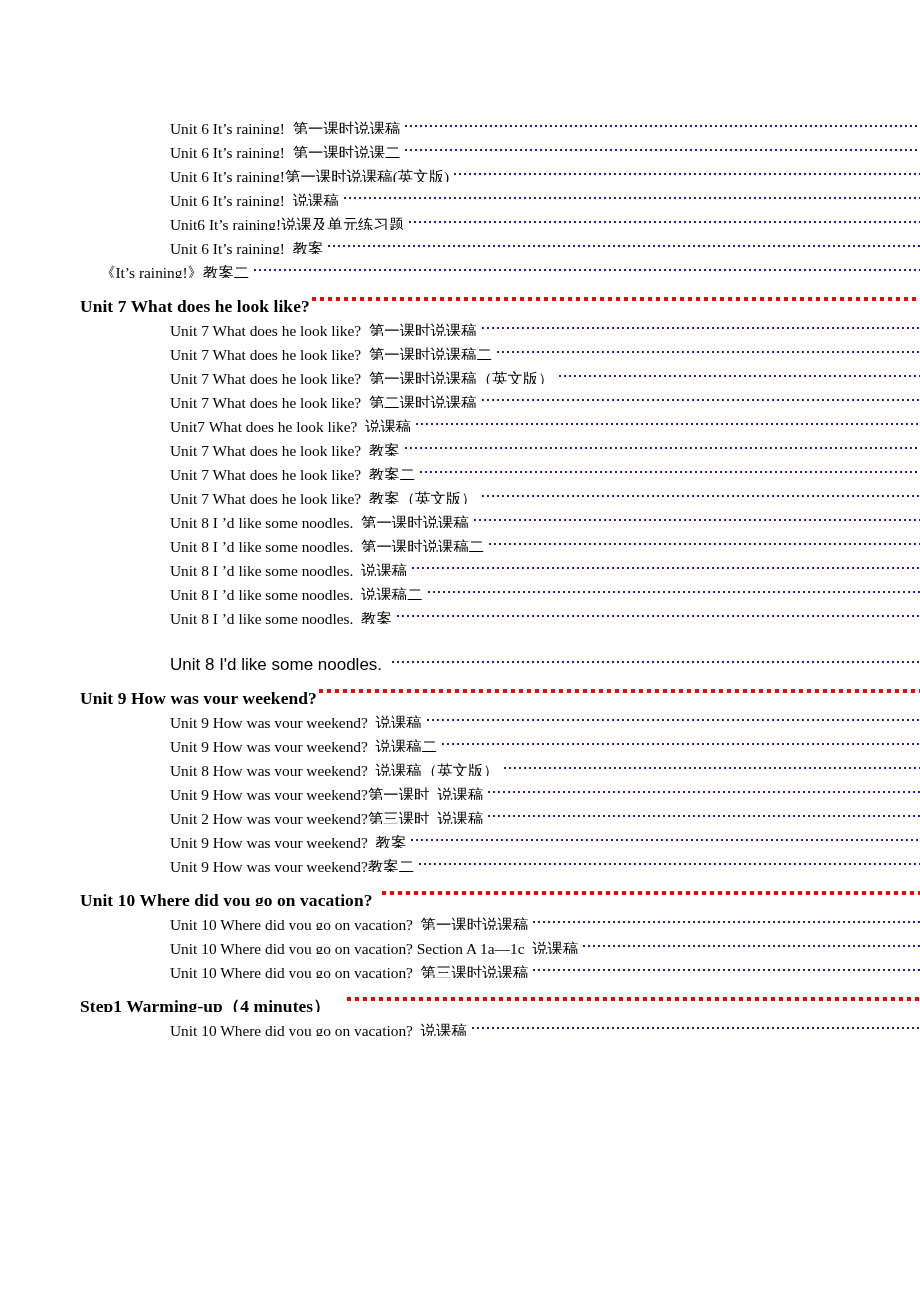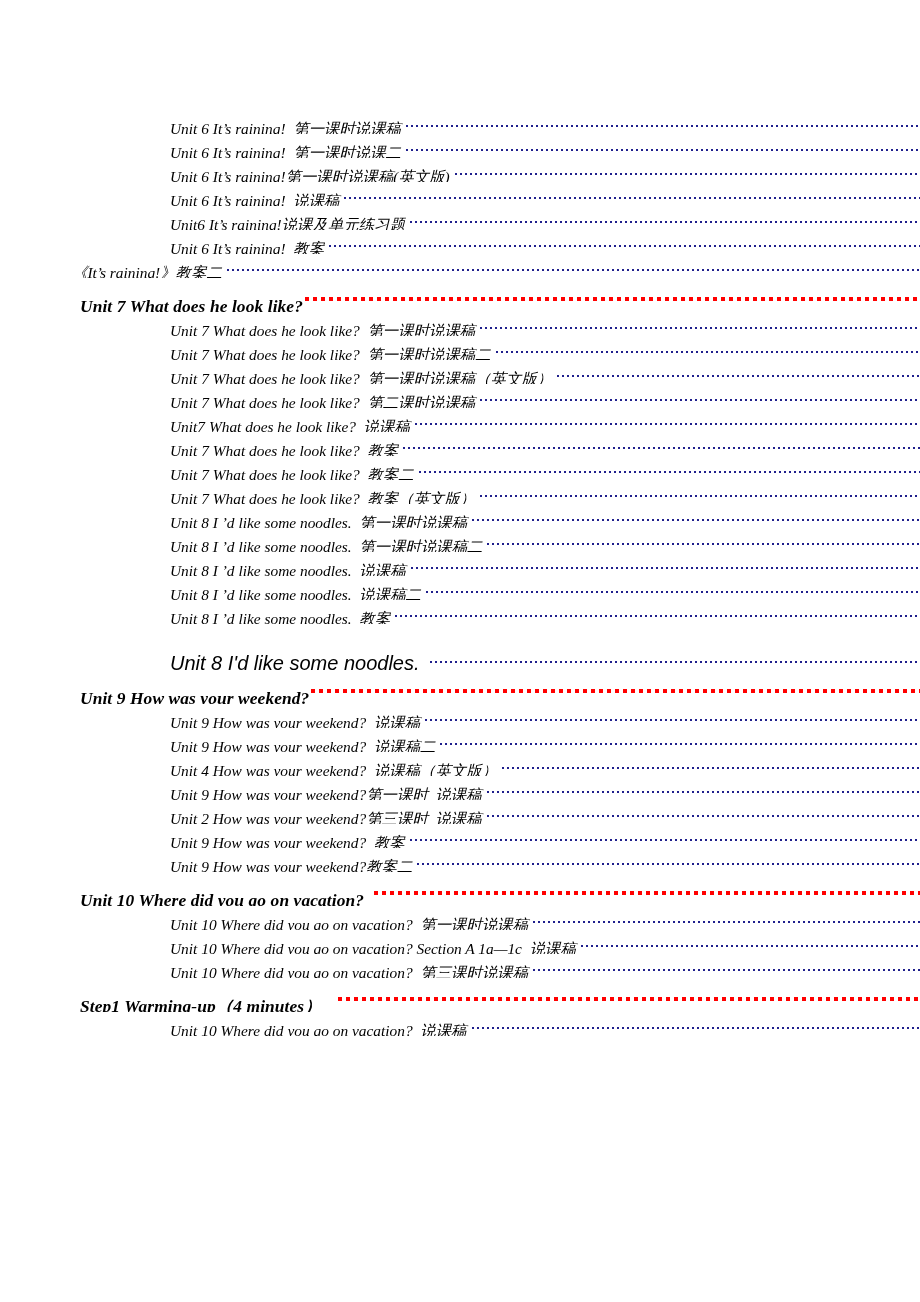--- a/index.html
+++ b/index.html
@@ -16,21 +16,20 @@
     color: #000000;
     -webkit-font-smoothing: antialiased;
   }
 
   .page {
     position: relative;
     width: 920px;
     height: 1302px;
     box-sizing: border-box;
     padding: 110px 0 0 0;
-    font-style: italic;
   }
 
   .toc {
     display: block;
   }
 
   
   .row {
     display: flex;
     align-items: baseline;
@@ -75,26 +74,26 @@
     top: 15px;
     height: 2px;
     background-image: linear-gradient(to right, #1f1f8c 0 2px, transparent 2px 5px);
     background-size: 5px 2px;
     background-repeat: repeat-x;
   }
 
   
   .entry.sans {
     font-family: "Liberation Sans", "DejaVu Sans", sans-serif;
-    font-size: 20px;
+    font-size: 17px;
   }
 
   
   .entry.indent-plus {
-    padding-left: 72px;
+    padding-left: 100px;
   }
 
   
   .spacer {
     height: 22px;
   }
 
   
   .heading {
     padding-left: 80px;
@@ -225,21 +224,21 @@
       </div>
       <div class="row entry">
         <span class="label">Unit 9 How was your weekend?  说课稿</span>
         <span class="leader"></span>
       </div>
       <div class="row entry">
         <span class="label">Unit 9 How was your weekend?  说课稿二</span>
         <span class="leader"></span>
       </div>
       <div class="row entry">
-        <span class="label">Unit 4 How was your weekend?  说课稿（英文版）</span>
+        <span class="label">Unit 8 How was your weekend?  说课稿（英文版）</span>
         <span class="leader"></span>
       </div>
       <div class="row entry">
         <span class="label">Unit 9 How was your weekend?第一课时  说课稿</span>
         <span class="leader"></span>
       </div>
       <div class="row entry">
         <span class="label">Unit 2 How was your weekend?第三课时  说课稿</span>
         <span class="leader"></span>
       </div>

